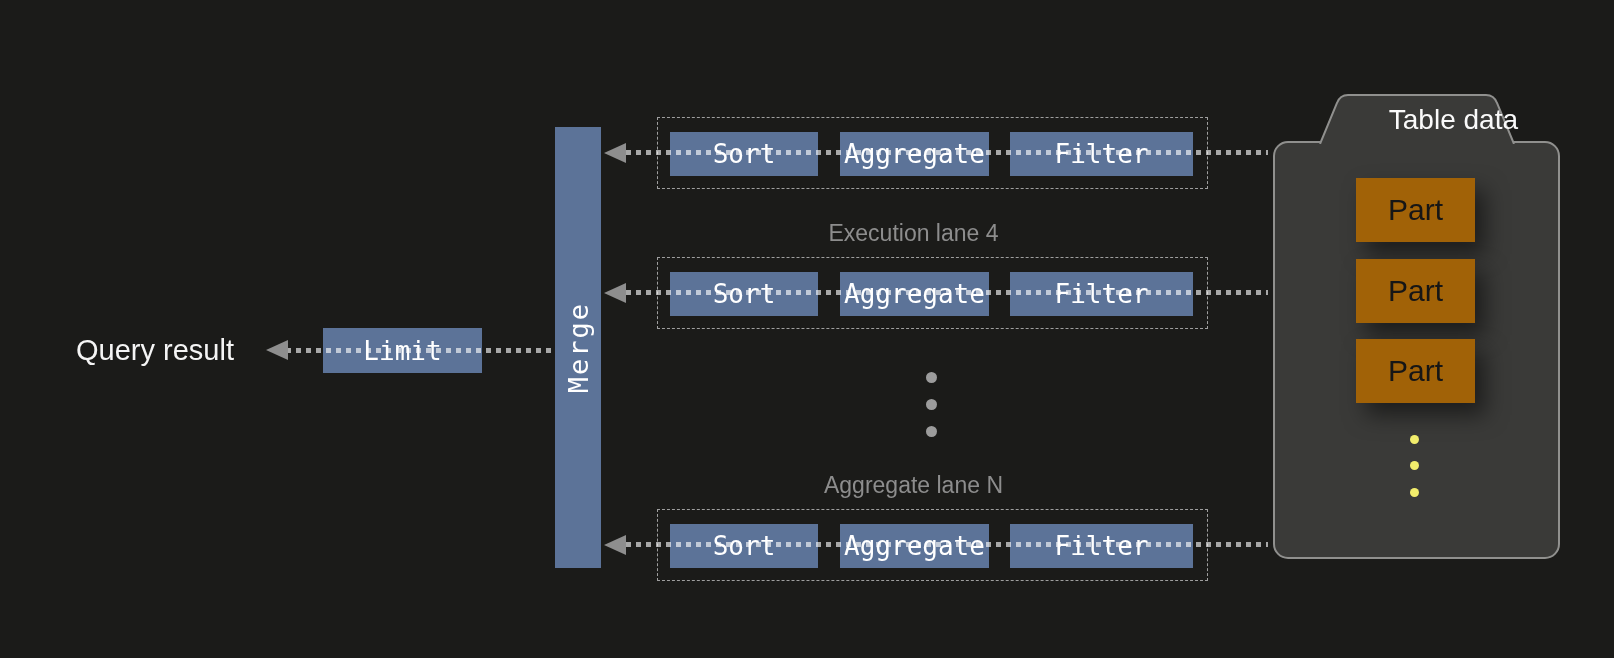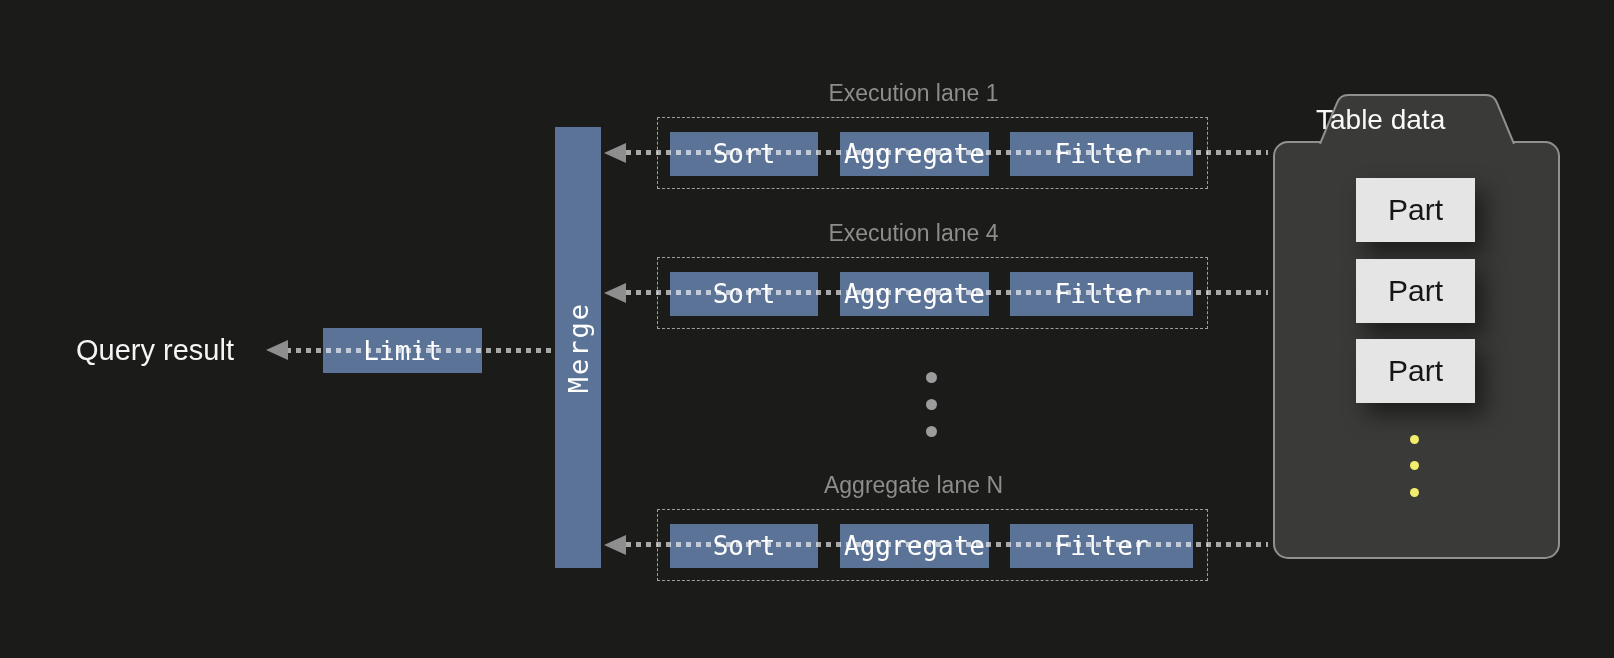--- a/index.html
+++ b/index.html
@@ -60,26 +60,26 @@
   
   .gdot{position:absolute;width:11px;height:11px;border-radius:50%;background:#9c9c9c;z-index:2;}
   
   .table-box{
     position:absolute;left:1273px;top:141px;width:287px;height:418px;z-index:2;
     background:#3a3a38;border:2px solid #90908e;border-radius:15px;box-sizing:border-box;
   }
   .table-tab-svg{position:absolute;left:1316px;top:92px;z-index:3;}
   .table-tab-label{
     position:absolute;left:1316px;top:103px;width:202px;z-index:4;
-    text-align:left;color:#fafafa;font-size:28px;line-height:34px;white-space:nowrap;
+    text-align:right;color:#fafafa;font-size:28px;line-height:34px;white-space:nowrap;
   }
   
   .part{
     position:absolute;left:1356px;width:119px;height:64px;z-index:4;
-    background:#e5e5e5;color:#161616;
+    background:#a16207;color:#161616;
     display:flex;align-items:center;justify-content:center;
     font-size:30px;box-shadow:10px 12px 22px rgba(0,0,0,0.5);
   }
   .part-1{top:178px;}
   .part-2{top:259px;}
   .part-3{top:339px;}
   
   .ydot{position:absolute;width:9px;height:9px;border-radius:50%;background:#f2ed6c;z-index:4;}
 </style>
 </head>
@@ -93,21 +93,20 @@
     <span>Limit</span>
   </div>
   <div class="dotline" style="left:286px;top:348px;width:269px;"></div>
   <div class="arrow-left" style="left:266px;top:340px;"></div>
 
   <div class="merge">
     <span class="merge-label">Merge</span>
   </div>
 
   <div class="lane" style="top:117px;">
-    <div class="lane-title">Execution lane 1</div>
     <div class="opbox op-sort">
       <span>Sort</span>
     </div>
     <div class="opbox op-aggregate">
       <span>Aggregate</span>
     </div>
     <div class="opbox op-filter">
       <span>Filter</span>
     </div>
   </div>

